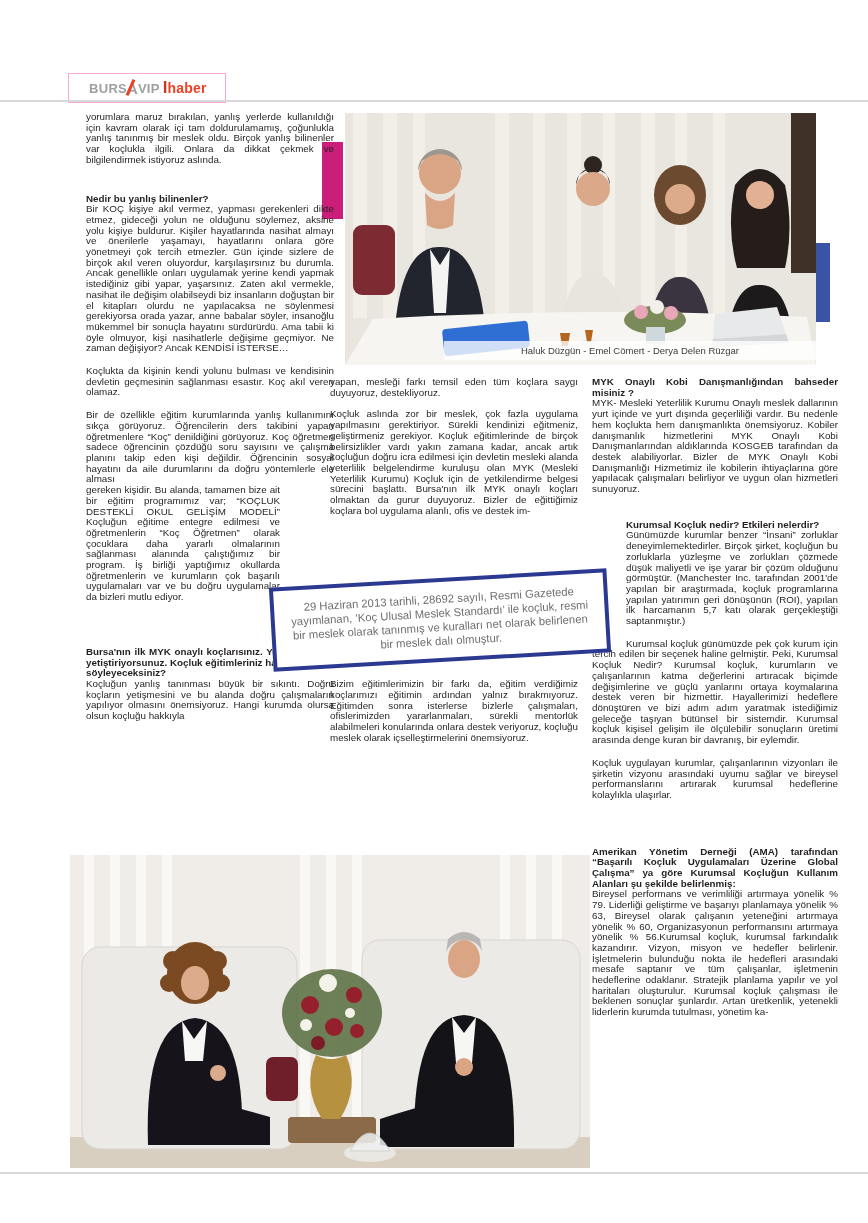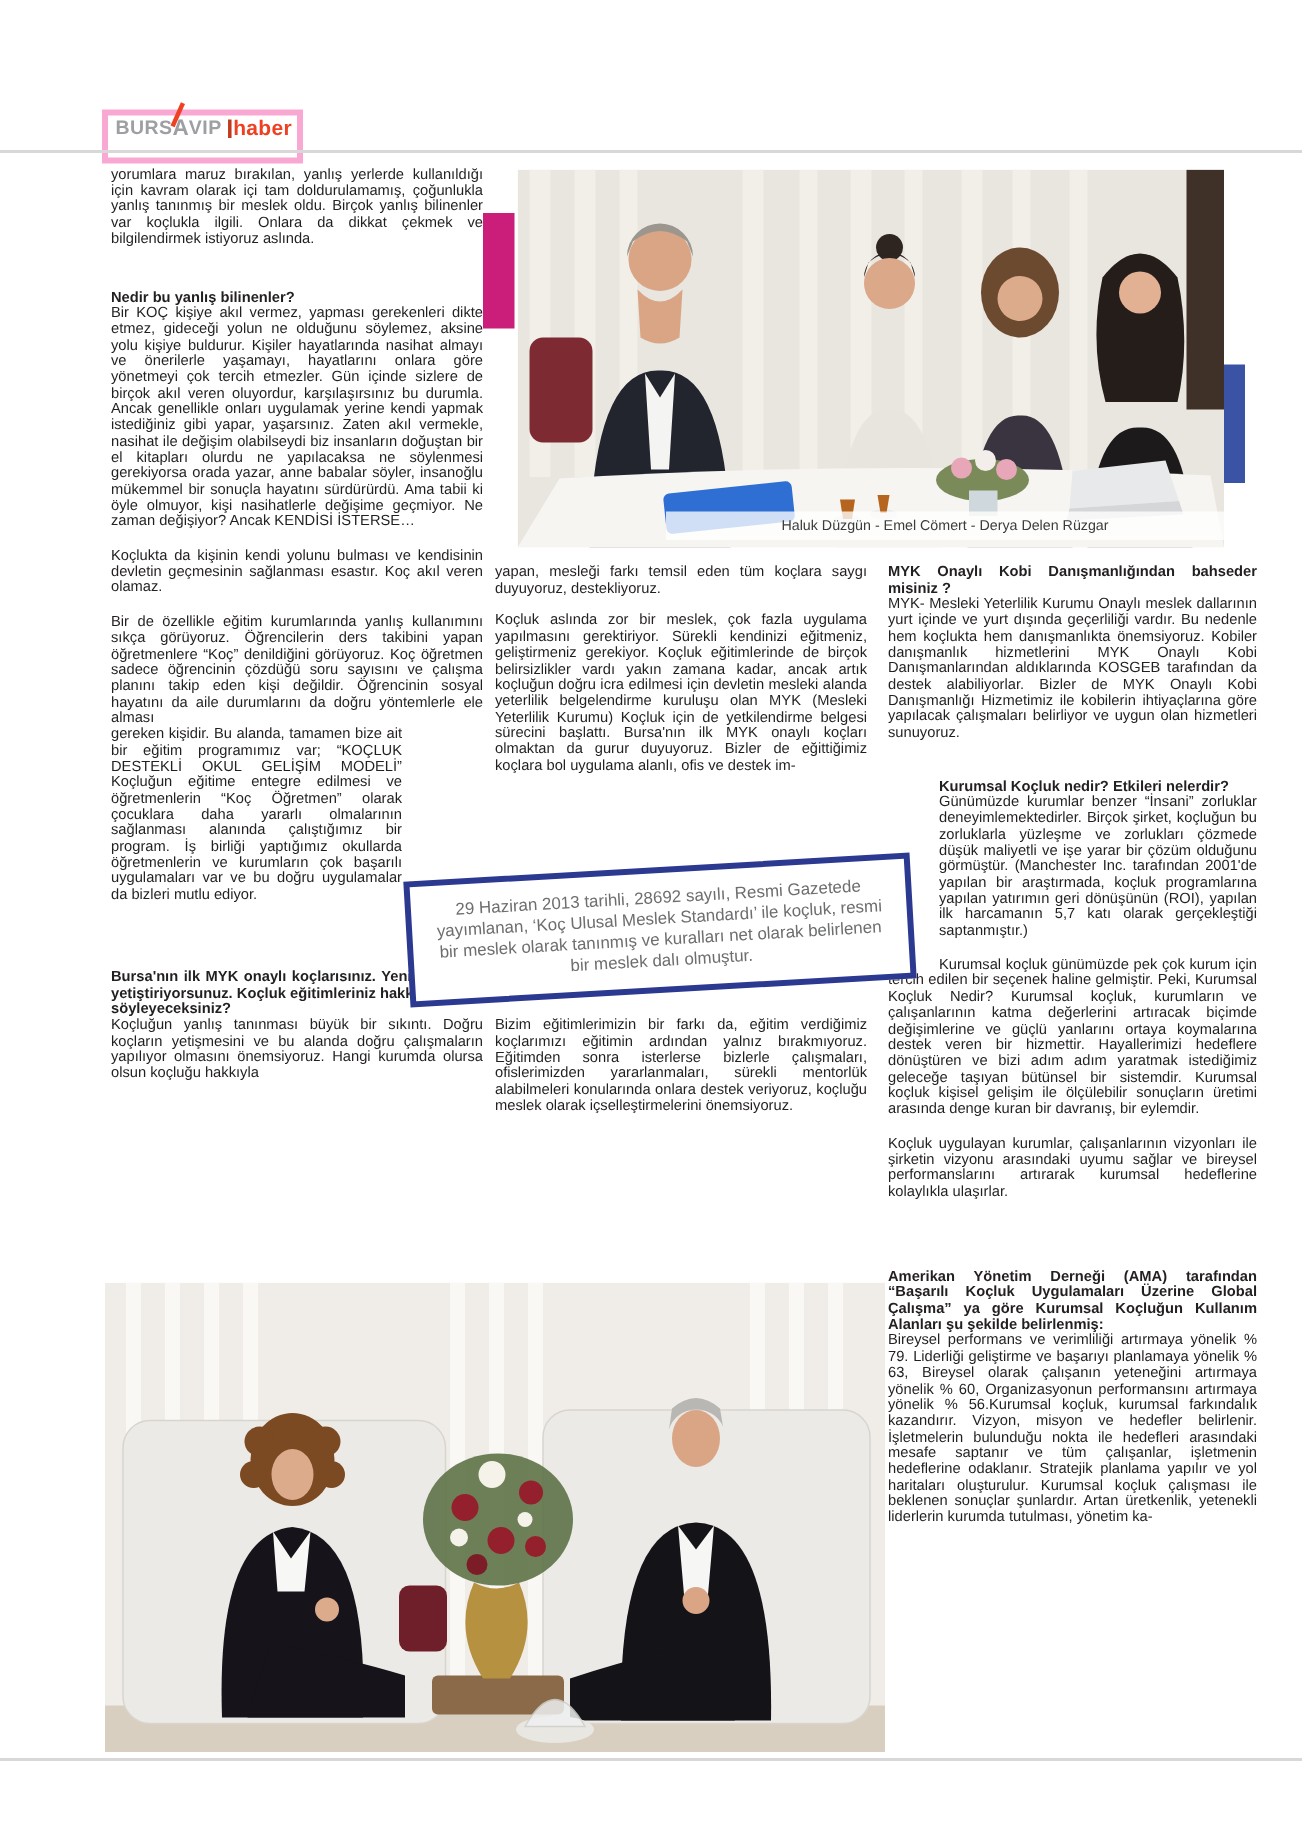--- a/index.html
+++ b/index.html
@@ -1,35 +1,35 @@
 <!DOCTYPE html>
 <html style="--text: #231f20; --magenta: #cb1e7a; --blue: #3a53a4; --quote_border: #2b3990; --quote_text: #6d6e70; --logo_red: #ee4123; --logo_gray: #9d9fa2; --rule_gray: #d8d8d8;"><head>
 <meta charset="utf-8">
 <style>
   html,body{margin:0;padding:0;background:#fff;}
   .page{position:relative;width:868px;height:1223px;background:#fff;overflow:hidden;
         font-family:"Liberation Sans",sans-serif;color:var(--text,#231f20);}
   
   .logo-box{position:absolute;left:68px;top:73px;width:116px;height:28px;
-            border:4px solid #f9a8d4;background:#fff;display:flex;
-            padding:0 5px;white-space:nowrap;}
+            border:1px solid #f9a8d4;background:#fff;display:flex;align-items:center;
+            padding:0 20px;white-space:nowrap;}
   .logo-burs,.logo-vip{color:var(--logo_gray,#9d9fa2);font-size:13px;font-weight:bold;letter-spacing:.3px;}
   .logo-a{color:var(--logo_gray,#9d9fa2);font-size:15px;font-weight:bold;position:relative;}
   .logo-slash{position:relative;width:0;}
   .logo-slash::before{content:"";position:absolute;left:-9px;top:-9px;width:3px;height:17px;
             background:var(--logo_red,#ee4123);transform:rotate(24deg);}
   .logo-bar{color:#c23a1e;font-size:17px;font-weight:bold;margin-left:3px;}
   .logo-haber{color:var(--logo_red,#ee4123);font-size:14px;font-weight:bold;letter-spacing:.2px;}
   .header-rule{position:absolute;left:0;top:100px;width:868px;border-top:2px solid var(--rule_gray,#d8d8d8);}
   .footer-rule{position:absolute;left:0;top:1172px;width:868px;border-top:2px solid var(--rule_gray,#d8d8d8);}
   
   .col{position:absolute;width:248px;font-size:9.8px;line-height:10.7px;text-align:justify;}
   .col p{margin:0 0 12px;}
   .col .qhead{font-weight:bold;margin:0 0 0;}
-  .col1{left:74px;top:112px;}
+  .col1{left:86px;top:112px;}
   .col2{left:330px;top:377px;}
   .col3{left:592px;top:377px;width:246px;}
   .gap-head{margin-top:28px !important;}
   .gap-big{margin-top:44px !important;clear:both;}
   .gap-huge{margin-top:46px !important;clear:both;}
   .tight{margin-bottom:0 !important;}
   .fr-spacer{float:right;width:54px;height:128px;}
   .fl-spacer{float:left;width:34px;height:108px;margin-top:25px;}
   .quote-gap{height:108px;}
   .indent-first{text-indent:37px;}

